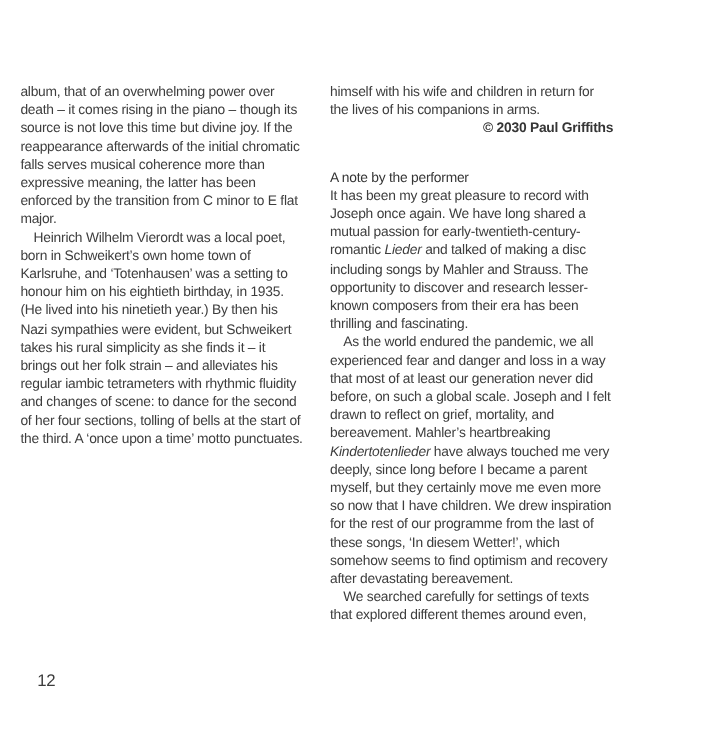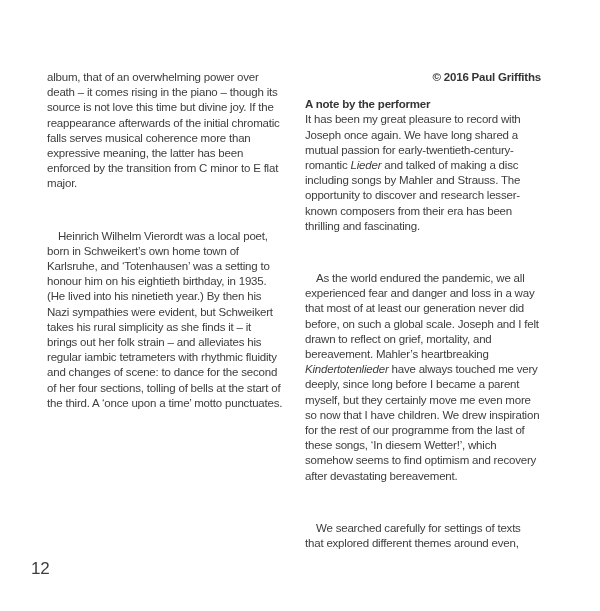--- a/index.html
+++ b/index.html
@@ -10,70 +10,71 @@
   }
   .page {
     position: relative;
     width: 600px;
     height: 611px;
     background: var(--bg-color, #ffffff);
     overflow: hidden;
   }
   .columns {
     position: absolute;
-    left: 47px;
+    left: 17px;
     top: 70px;
     display: flex;
     gap: 22px;
   }
   .col {
     width: 236px;
     font-size: 11.5px;
     line-height: 15.2px;
     letter-spacing: -0.2px;
     color: var(--text-color, #3d3d3d);
     text-align: left;
   }
   .col p { margin: 0; }
-  .col p.indent { text-indent: 11px; margin-top: 37px; }
+  .col p.indent { text-indent: 11px; }
   .credit {
     text-align: right;
     font-weight: 700;
     margin-top: 8px;
     color: var(--bold-color, #353535);
   }
   .heading {
     font-size: 11.5px;
-    font-weight: 700;
-    margin-top: 12px;
+    font-weight: 400;
+    margin-top: 26px;
     line-height: 15.2px;
     color: var(--bold-color, #353535);
   }
   .pagenum {
     position: absolute;
     left: 31px;
     top: 559px;
-    font-size: 17px;
+    font-size: 14px;
     letter-spacing: -0.2px;
     color: var(--text-color, #3d3d3d);
   }
 </style>
 </head>
 <body>
 
 <div class="page">
   <div class="columns">
 
     <div class="col">
       <p><span>album, that of an overwhelming power over death – it comes rising in the piano – though its source is not love this time but divine joy. If the reappearance afterwards of the initial chromatic falls serves musical coherence more than expressive meaning, the latter has been enforced by the transition from C minor to E flat major.</span></p>
       <p class="indent"><span>Heinrich Wilhelm Vierordt was a local poet, born in Schweikert’s own home town of Karlsruhe, and ‘Totenhausen’ was a setting to honour him on his eightieth birthday, in 1935. (He lived into his ninetieth year.) By then his Nazi sympathies were evident, but Schweikert takes his rural simplicity as she finds it – it brings out her folk strain – and alleviates his regular iambic tetrameters with rhythmic fluidity and changes of scene: to dance for the second of her four sections, tolling of bells at the start of the third. A ‘once upon a time’ motto punctuates.</span></p>
     </div>
 
     <div class="col">
-      <p class="credit">© 2016 Paul Griffiths</p>
+      <p><span>himself with his wife and children in return for the lives of his companions in arms.</span></p>
+      <p class="credit">© 2030 Paul Griffiths</p>
       <div class="heading">A note by the performer</div>
       <p><span>It has been my great pleasure to record with Joseph once again. We have long shared a mutual passion for early-twentieth-century-romantic </span><span style="font-style: italic;">Lieder</span><span> and talked of making a disc including songs by Mahler and Strauss. The opportunity to discover and research lesser-known composers from their era has been thrilling and fascinating.</span></p>
       <p class="indent"><span>As the world endured the pandemic, we all experienced fear and danger and loss in a way that most of at least our generation never did before, on such a global scale. Joseph and I felt drawn to reflect on grief, mortality, and bereavement. Mahler’s heartbreaking </span><span style="font-style: italic;">Kindertotenlieder</span><span> have always touched me very deeply, since long before I became a parent myself, but they certainly move me even more so now that I have children. We drew inspiration for the rest of our programme from the last of these songs, ‘In diesem Wetter!’, which somehow seems to find optimism and recovery after devastating bereavement.</span></p>
       <p class="indent"><span>We searched carefully for settings of texts that explored different themes around even,</span></p>
     </div>
 
   </div>
 
   <div class="pagenum">12</div>
 </div>

